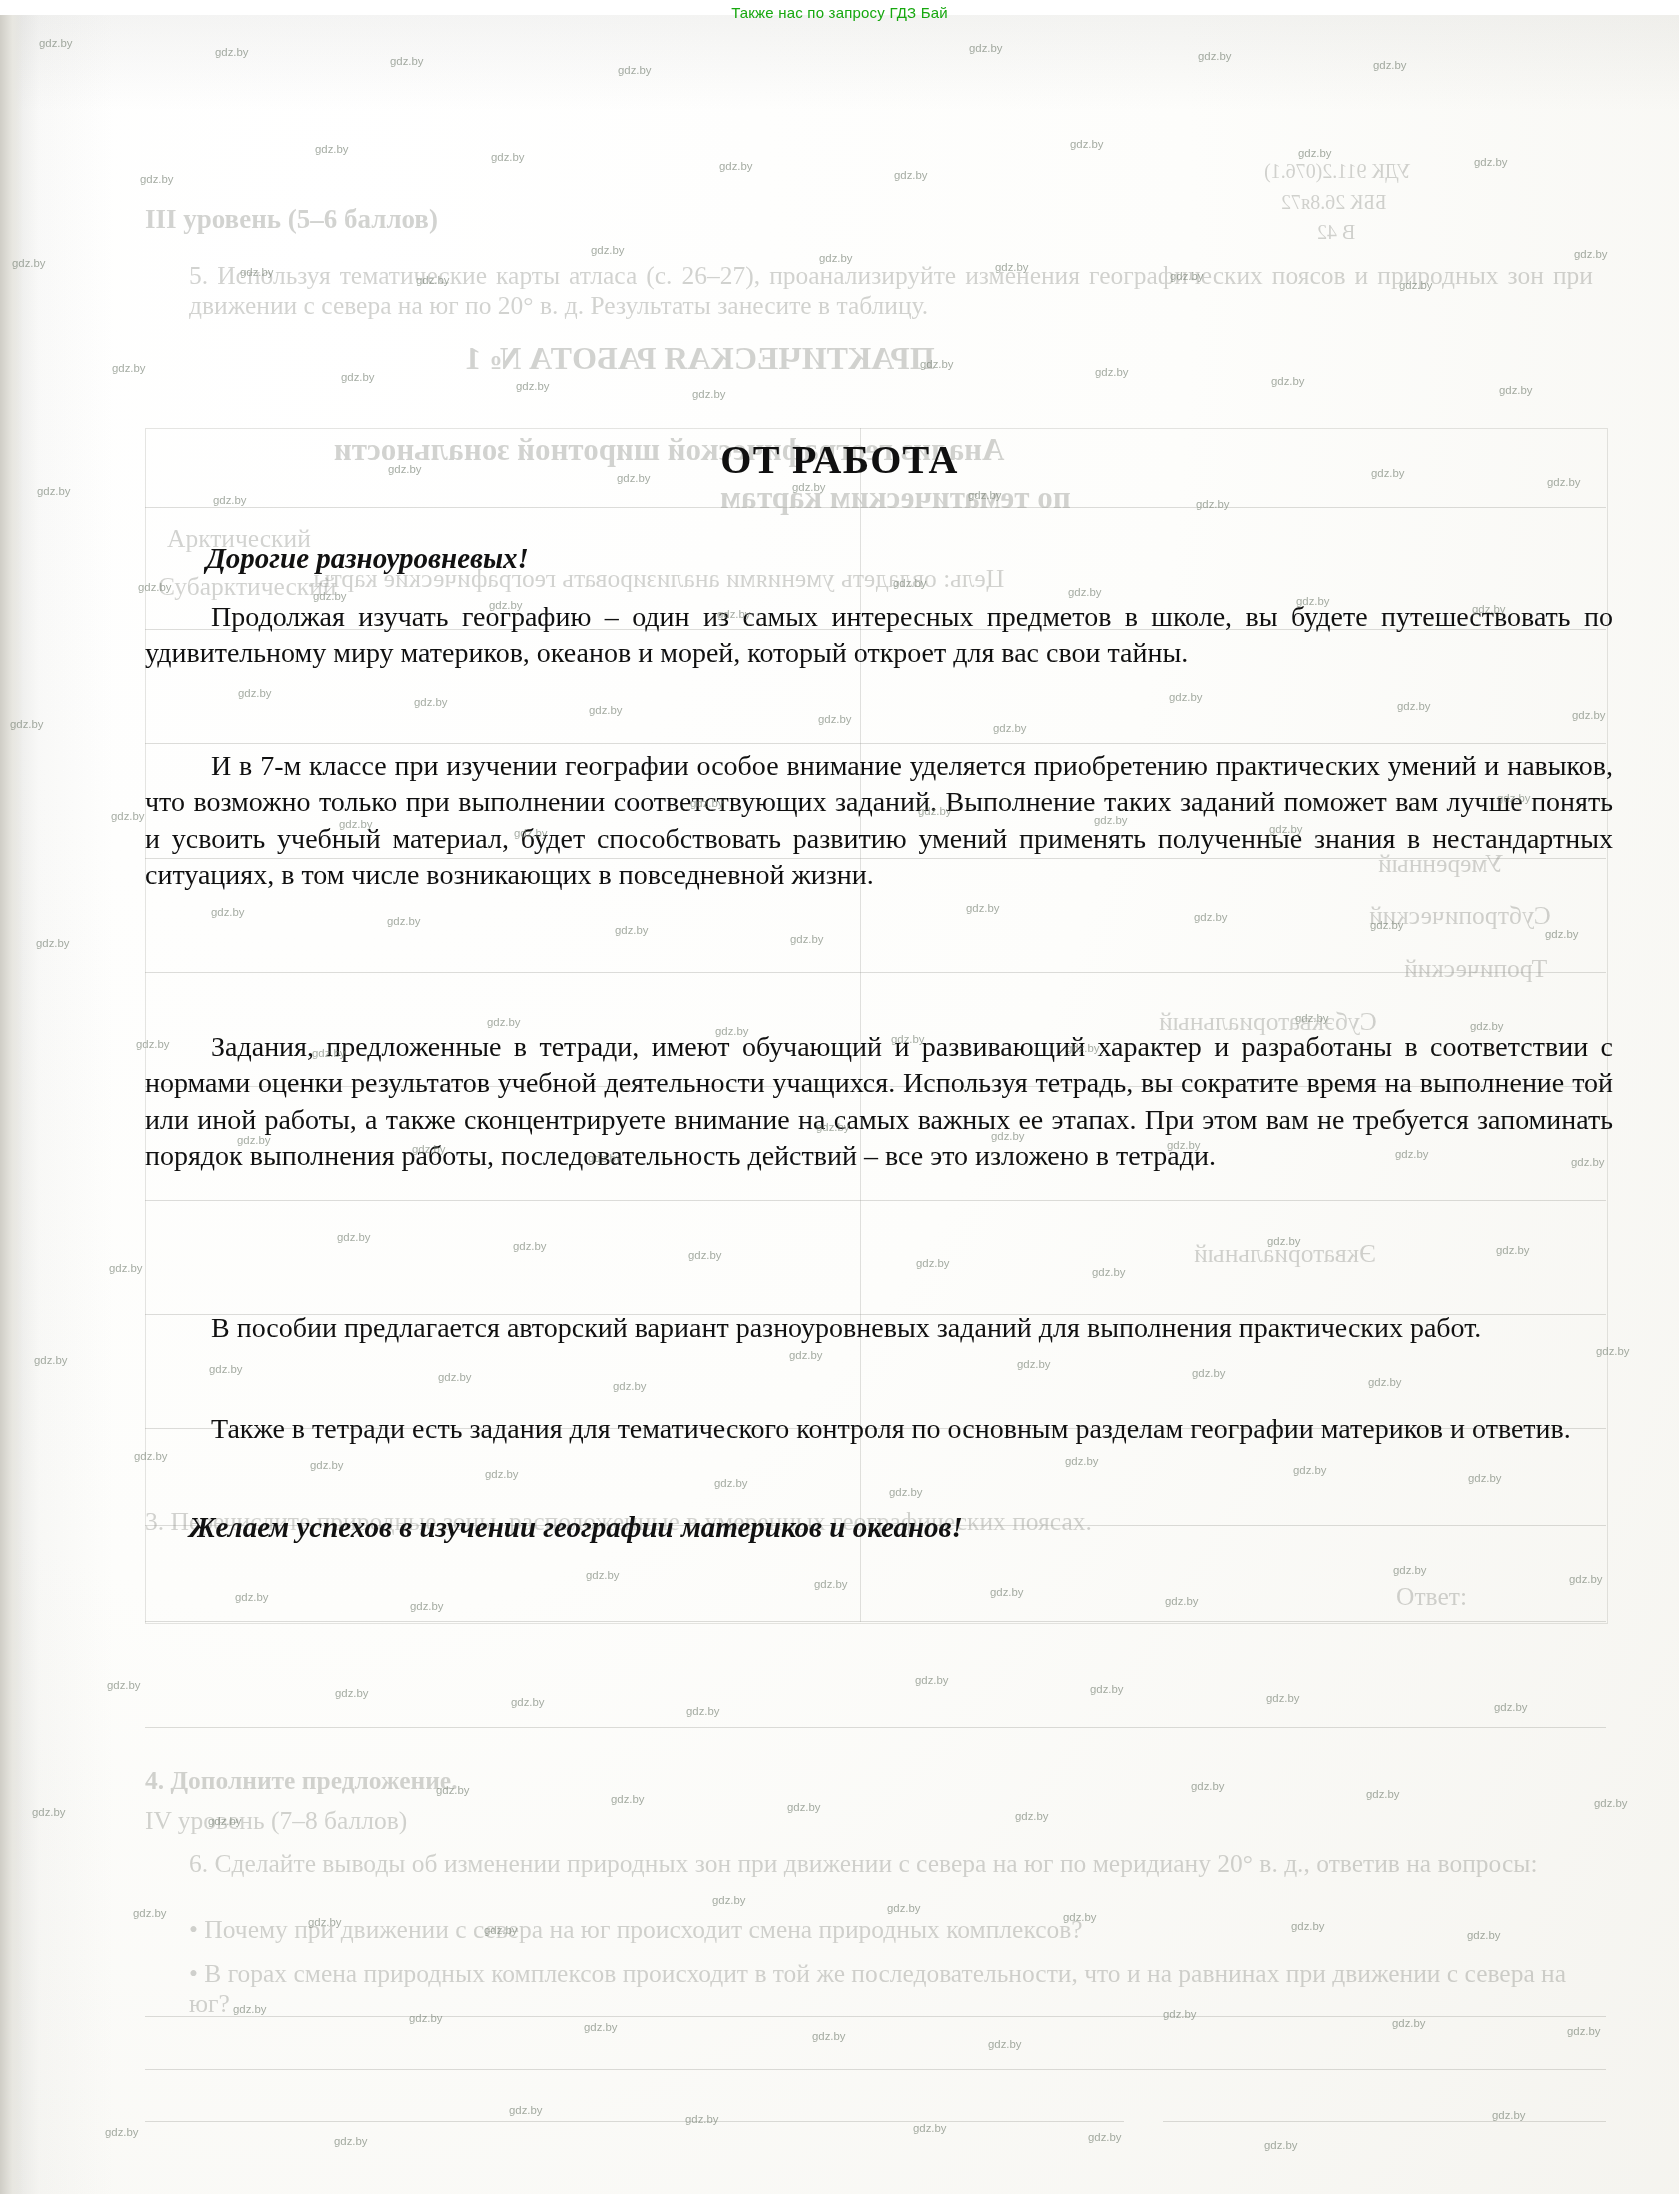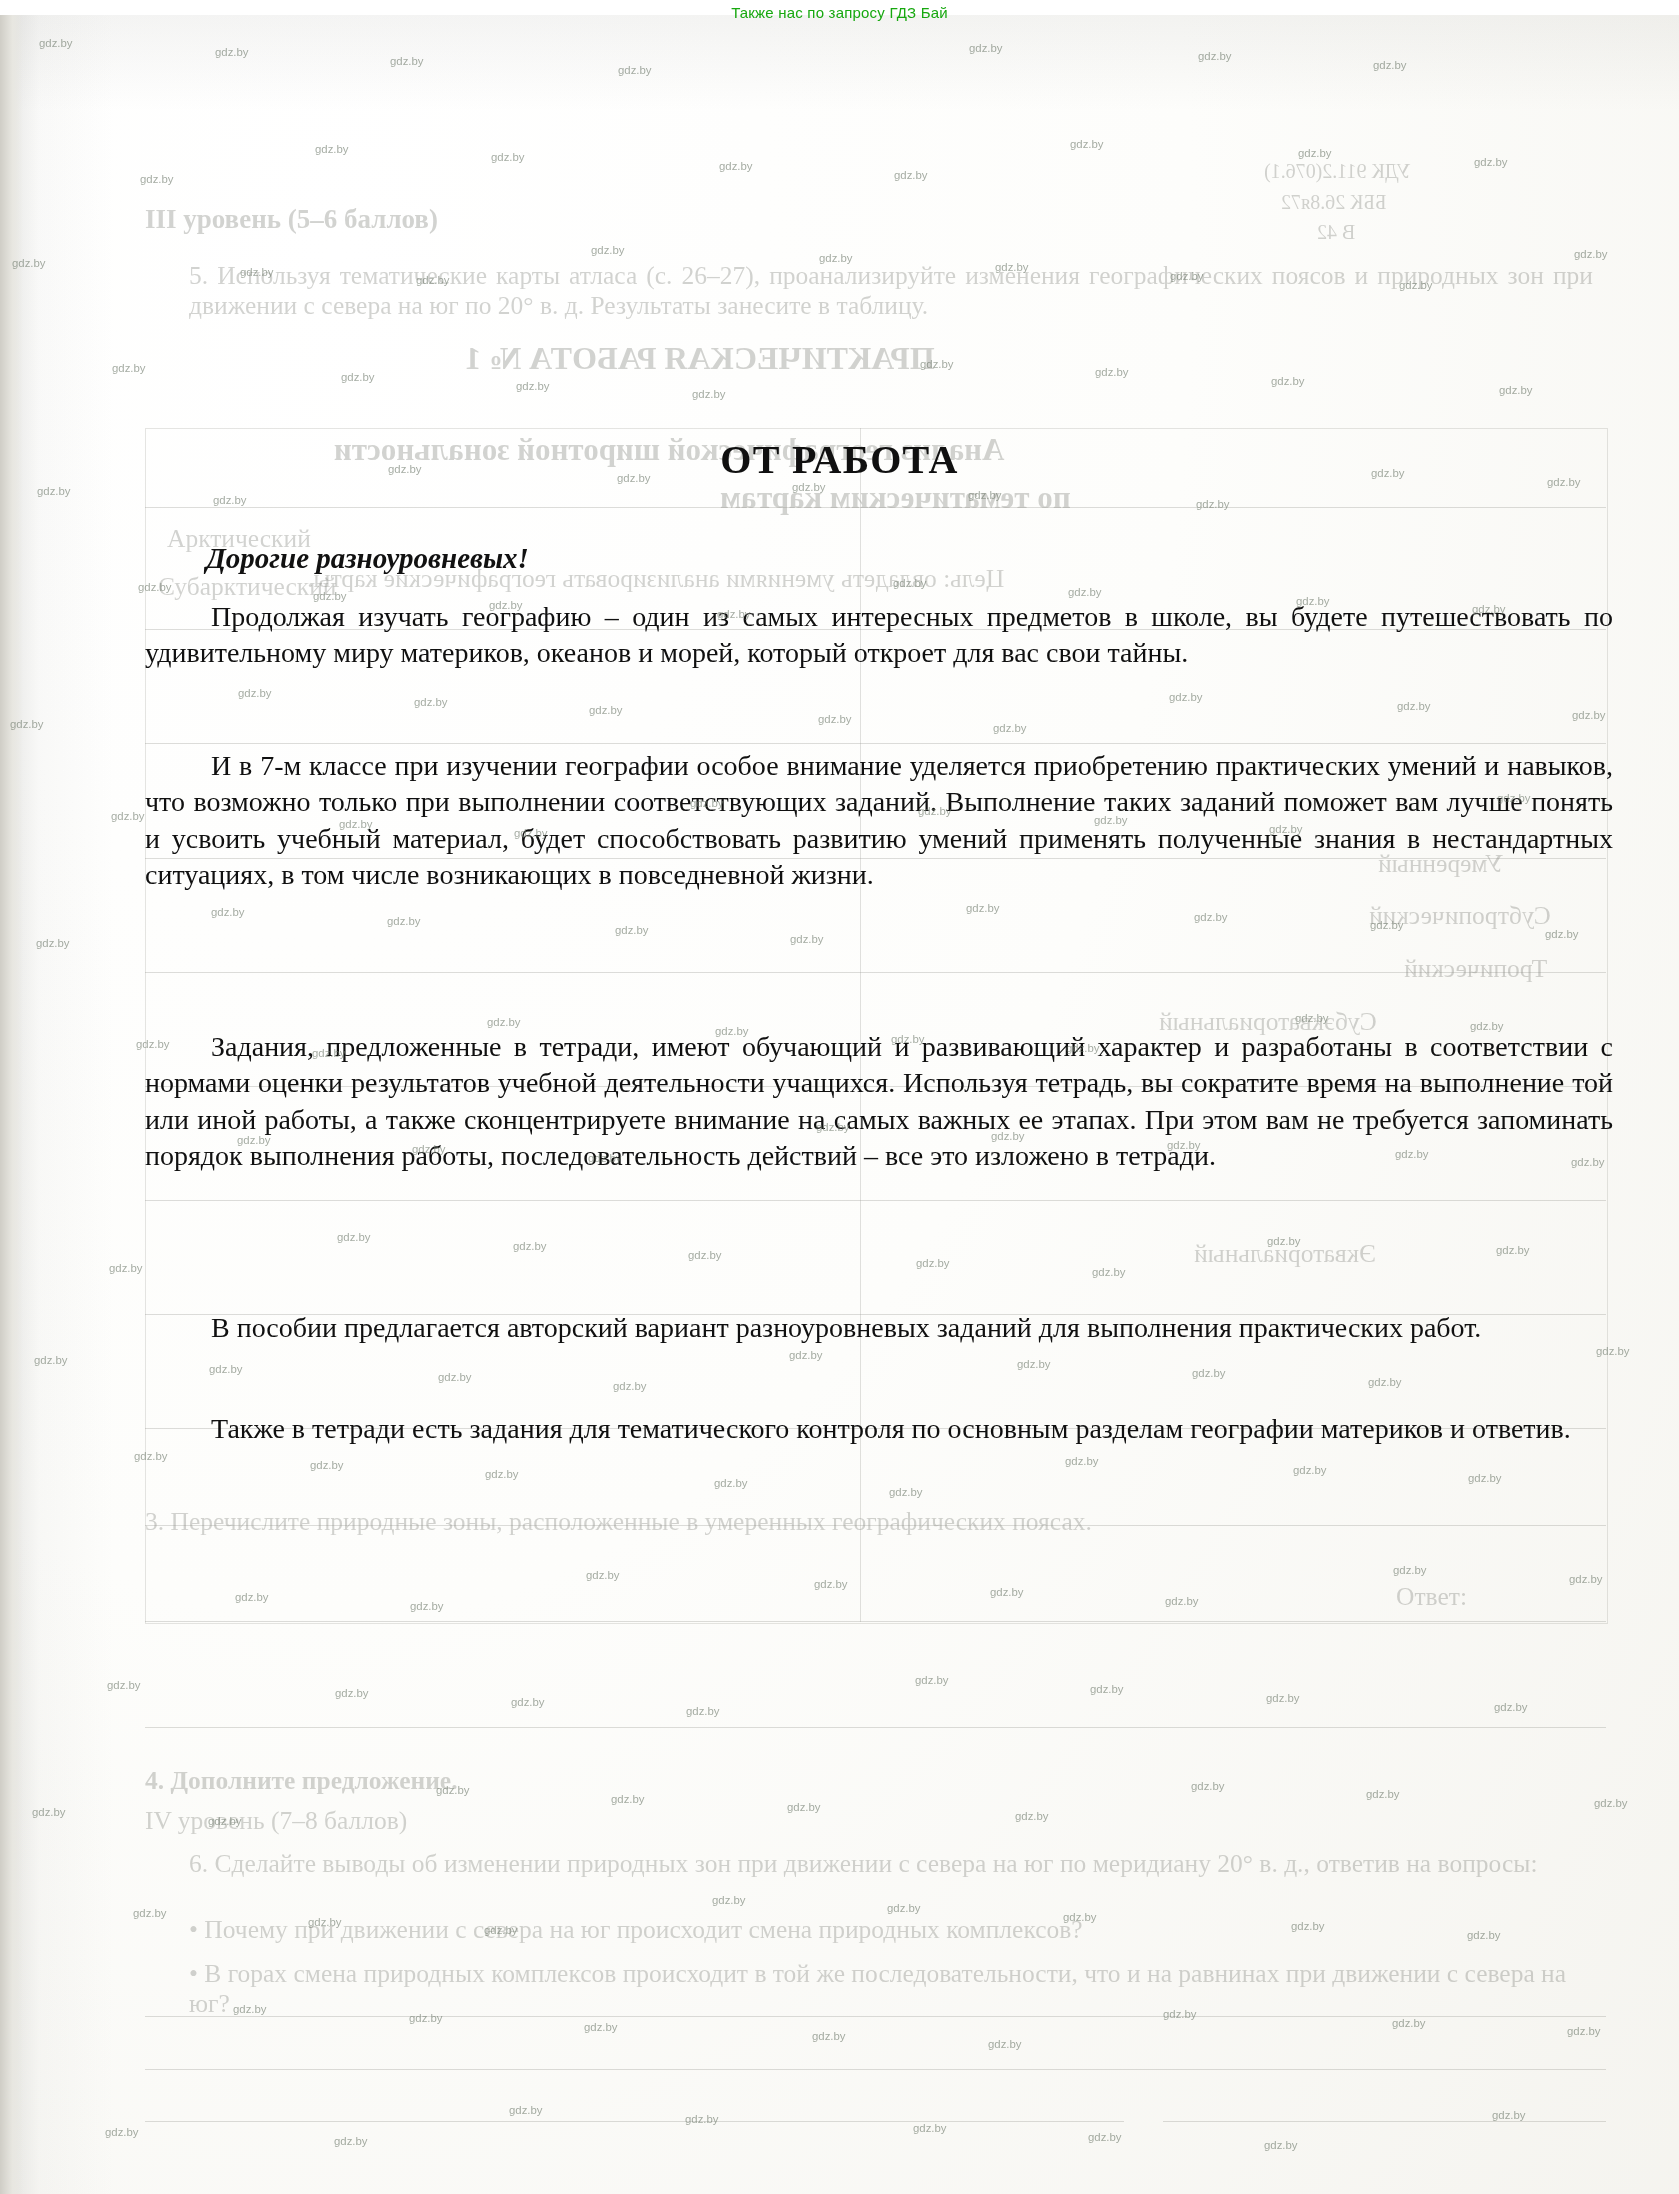--- a/index.html
+++ b/index.html
@@ -217,20 +217,21 @@
   <div id="content">
     <div id="doc-title">ОТ РАБОТА</div>
     <div id="greeting">Дорогие разноуровневых!</div>
 
     <div class="para" id="p1">Продолжая изучать географию – один из самых интересных предметов в школе, вы будете путешествовать по удивительному миру материков, океанов и морей, который откроет для вас свои тайны.</div>
     <div class="para" id="p2">И в 7-м классе при изучении географии особое внимание уделяется приобретению практических умений и навыков, что возможно только при выполнении соответствующих заданий. Выполнение таких заданий поможет вам лучше понять и усвоить учебный материал, будет способствовать развитию умений применять полученные знания в нестандартных ситуациях, в том числе возникающих в повседневной жизни.</div>
     <div class="para" id="p3">Задания, предложенные в тетради, имеют обучающий и развивающий характер и разработаны в соответствии с нормами оценки результатов учебной деятельности учащихся. Используя тетрадь, вы сократите время на выполнение той или иной работы, а также сконцентрируете внимание на самых важных ее этапах.  При этом вам не требуется запоминать порядок выполнения работы, последовательность действий – все это изложено в тетради.</div>
     <div class="para" id="p4">В пособии предлагается авторский вариант разноуровневых заданий для выполнения практических работ.</div>
     <div class="para" id="p5">Также в тетради есть задания для тематического контроля по основным разделам географии материков и ответив.</div>
 
+    <div id="closing">Желаем успехов в изучении географии материков и океанов!</div>
 
   </div>
 
   <div id="scan-shade"></div>
 </div>
 
 <div id="watermarks">
     <span class="wm" style="left: 39px; top: 37px;">gdz.by</span>
     <span class="wm" style="left: 215px; top: 46px;">gdz.by</span>
     <span class="wm" style="left: 390px; top: 55px;">gdz.by</span>

